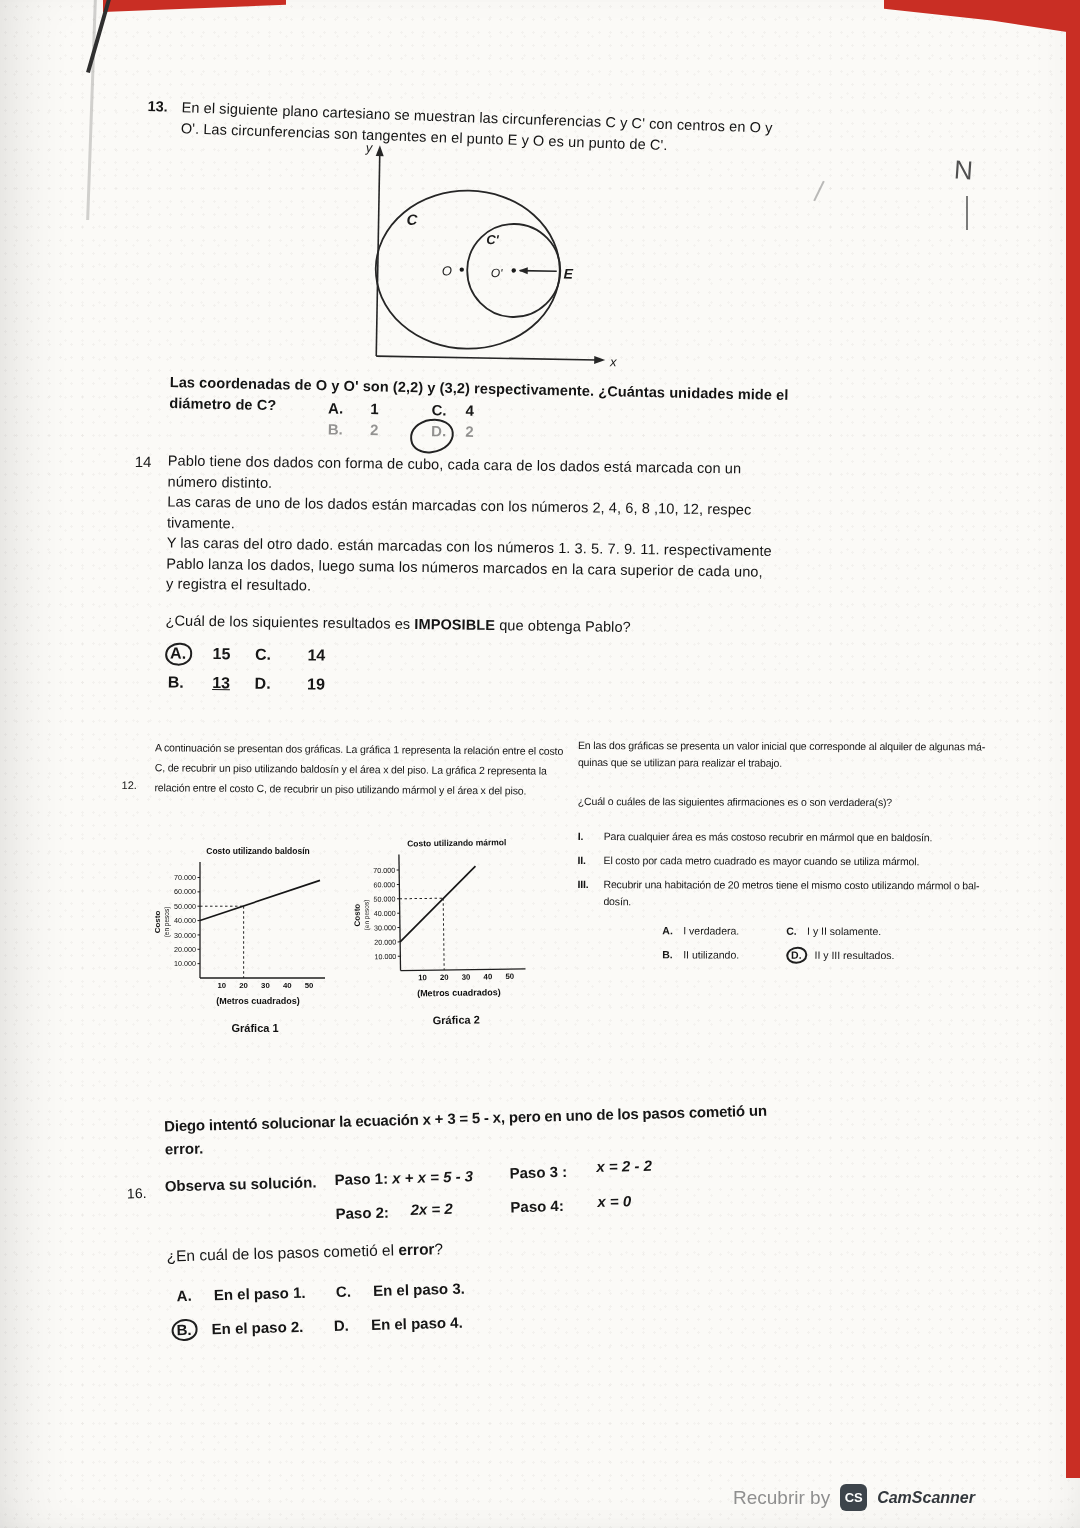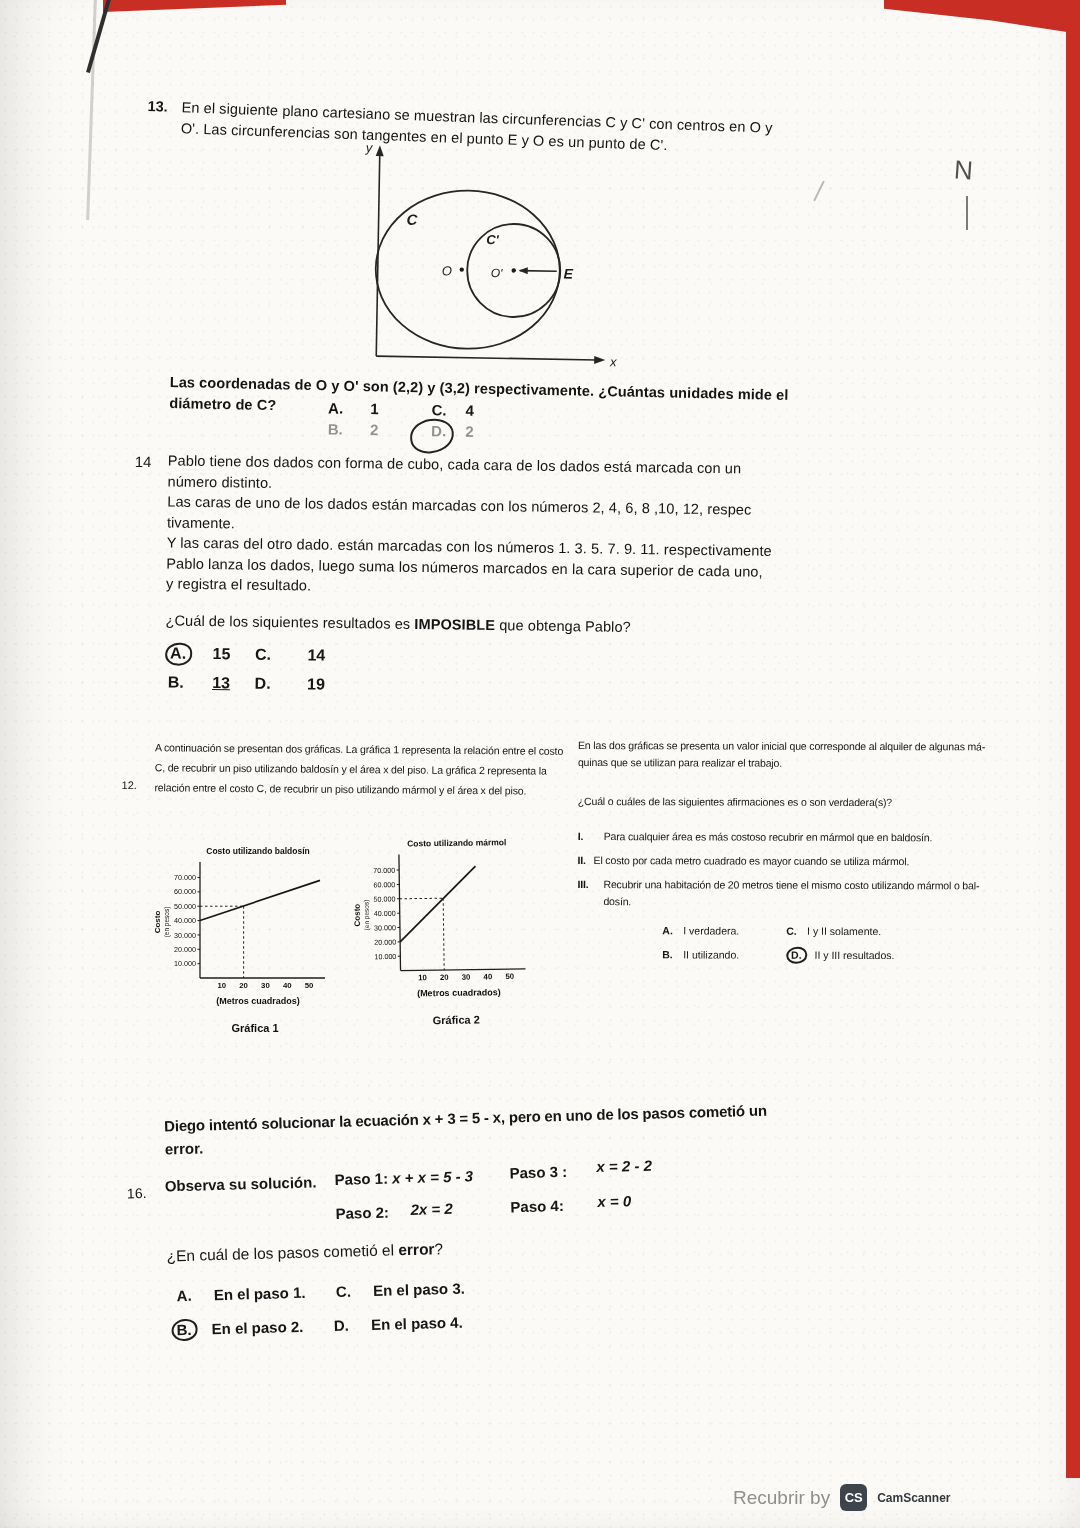--- a/index.html
+++ b/index.html
@@ -26,21 +26,21 @@
   .opt-val{display:inline-block;font-weight:bold;}
   .circled{border:2px solid #1f1f1f;border-radius:55% 45% 52% 48%;padding:0 4px 1px 3px;}
   .oval{position:absolute;border:2px solid #222;border-radius:52% 48% 55% 45%;background:transparent;}
   .chart{position:absolute;width:180px;}
   .chart .ct{font-size:8.5px;font-weight:bold;text-align:center;padding-left:32px;margin-bottom:2px;color:#101010;white-space:nowrap;}
   .chart .cx{font-size:9px;font-weight:bold;text-align:center;padding-left:32px;color:#101010;}
   .chart .cc{font-size:11px;font-weight:bold;text-align:center;padding-left:26px;margin-top:16px;color:#101010;}
   .footer{position:absolute;left:733px;top:1484px;display:flex;align-items:center;gap:10px;}
   .footer .pb{font-size:19px;color:#8f8f8f;}
   .footer .logo{width:27px;height:27px;border-radius:6px;background:#3d444b;color:#fff;font-weight:bold;font-size:13px;display:flex;align-items:center;justify-content:center;}
-  .footer .brand{font-size:12px;font-weight:bold;color:#33383d;}
+  .footer .brand{font-size:16px;font-weight:bold;color:#33383d;font-style:italic;}
   svg text{font-family:"Liberation Sans","DejaVu Sans",sans-serif;}
   .ital{font-style:italic;}
 </style>
 </head>
 <body>
 
 <div class="page">
 
   <div class="abs red" style="left:103px;top:0;width:183px;height:12px;clip-path:polygon(0 0,100% 0,100% 40%,0 100%);"></div>
   <div class="abs red" style="left:884px;top:0;width:196px;height:34px;clip-path:polygon(0 0,100% 0,100% 100%,55% 60%,0 26%);"></div>
@@ -202,21 +202,21 @@
     <div class="cx">(Metros cuadrados)</div>
     <div class="cc">Gráfica 2</div>
   </div>
 
   <section class="abs" style="left:578px;top:737px;width:415px;transform:rotate(.2deg);transform-origin:left top;">
     <div class="line tsm2">En las dos gráficas se presenta un valor inicial que corresponde al alquiler de algunas má-</div>
     <div class="line tsm2">quinas que se utilizan para realizar el trabajo.</div>
     <div class="line tsm2" style="margin-top:22px;">¿Cuál o cuáles de las siguientes afirmaciones es o son verdadera(s)?</div>
     <div style="margin-top:18px;">
       <div class="line tsm2" style="margin-bottom:7px;"><span class="b" style="display:inline-block;width:26px;">I.</span><span>Para cualquier área es más costoso recubrir en mármol que en baldosín.</span></div>
-      <div class="line tsm2" style="margin-bottom:7px;"><span class="b" style="display:inline-block;width:16px;">II.</span><span>El costo por cada metro cuadrado es mayor cuando se utiliza mármol.</span></div>
+      <div class="line tsm2" style="margin-bottom:7px;"><span class="b" style="display:inline-block;width:26px;">II.</span><span>El costo por cada metro cuadrado es mayor cuando se utiliza mármol.</span></div>
       <div class="line tsm2"><span class="b" style="display:inline-block;width:26px;">III.</span><span>Recubrir una habitación de 20 metros tiene el mismo costo utilizando mármol o bal-</span></div>
       <div class="line tsm2" style="padding-left:26px;">dosín.</div>
     </div>
     <div style="margin-top:14px;padding-left:85px;font-size:10.5px;">
       <span class="opt-letter" style="width:18px;">A.</span>
       <span style="display:inline-block;width:100px;">I verdadera.</span>
       <span class="opt-letter" style="width:18px;">C.</span>
       <span>I y II solamente.</span>
     </div>
     <div style="margin-top:10px;padding-left:85px;font-size:10.5px;">

